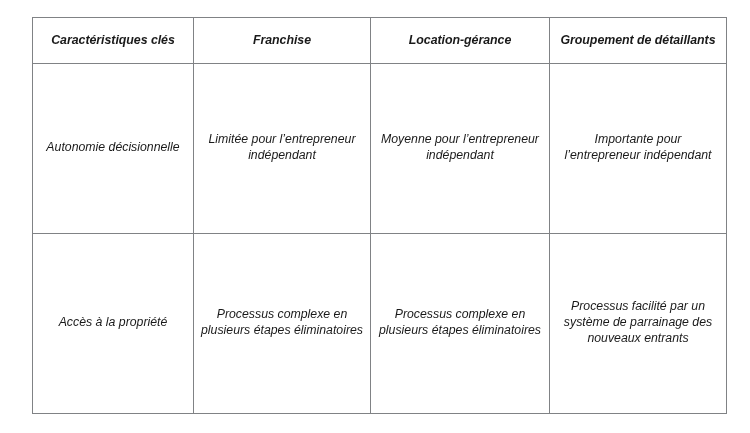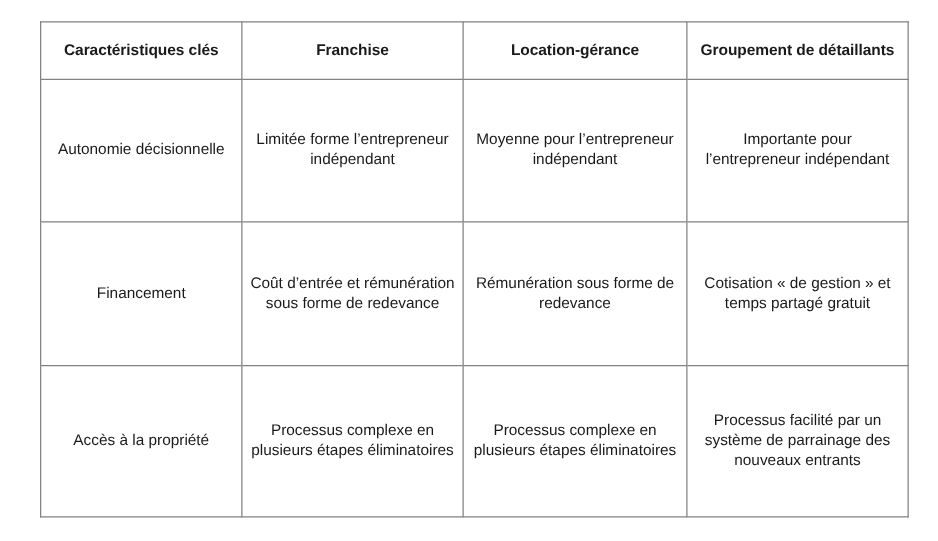--- a/index.html
+++ b/index.html
@@ -15,20 +15,21 @@
     color: #1a1a1a;
     -webkit-font-smoothing: antialiased;
   }
 
   #comparison-table-wrapper {
     position: absolute;
     left: 32px;
     top: 17px;
     width: 694px;
     height: 397px;
+    font-style: italic;
   }
 
   table.comparison-table {
     width: 694px;
     height: 397px;
     border-collapse: collapse;
     table-layout: fixed;
     background: #ffffff;
   }
 
@@ -85,29 +86,23 @@
       <tr>
         <th>Caractéristiques clés</th>
         <th>Franchise</th>
         <th>Location-gérance</th>
         <th>Groupement de détaillants</th>
       </tr>
     </thead>
     <tbody>
       <tr class="r2">
         <td class="key-cell">Autonomie décisionnelle</td>
-        <td>Limitée forme l’entrepreneur indépendant</td>
+        <td>Limitée pour l’entrepreneur indépendant</td>
         <td>Moyenne pour l’entrepreneur indépendant</td>
         <td>Importante pour l’entrepreneur indépendant</td>
-      </tr>
-      <tr class="r5">
-        <td class="key-cell">Financement</td>
-        <td>Coût d’entrée et rémunération sous forme de redevance</td>
-        <td>Rémunération sous forme de redevance</td>
-        <td>Cotisation « de gestion » et temps partagé gratuit</td>
       </tr>
       <tr class="r6">
         <td class="key-cell">Accès à la propriété</td>
         <td>Processus complexe en plusieurs étapes éliminatoires</td>
         <td>Processus complexe en plusieurs étapes éliminatoires</td>
         <td>Processus facilité par un système de parrainage des nouveaux entrants</td>
       </tr>
     </tbody>
   </table>
 </div>

